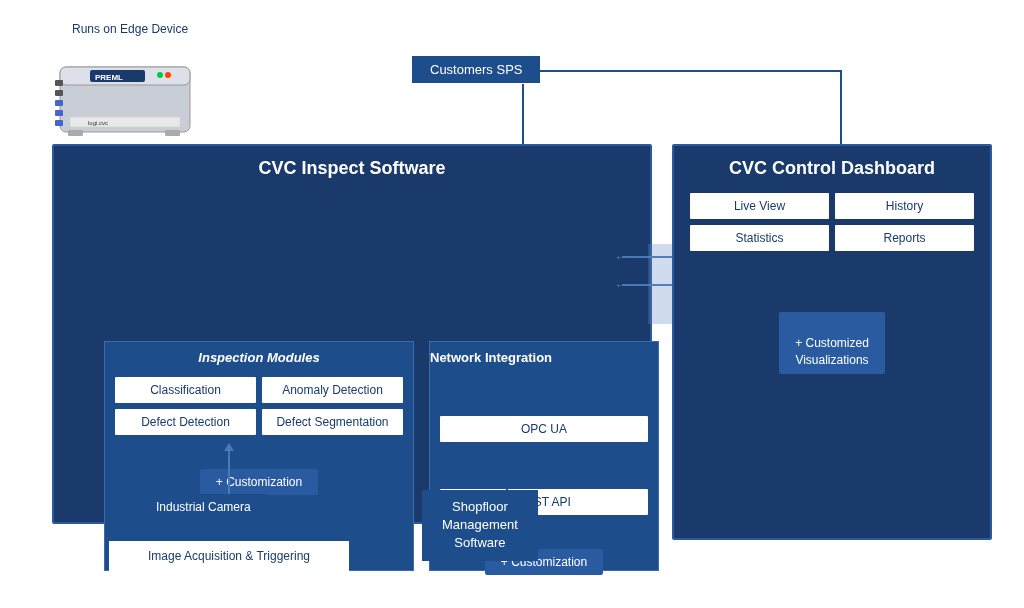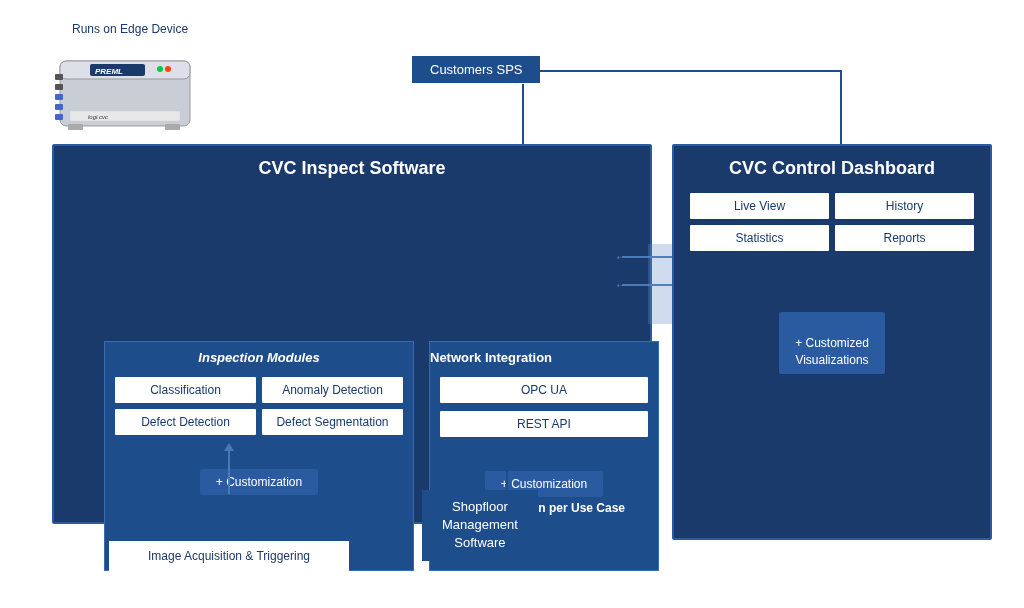--- a/index.html
+++ b/index.html
@@ -150,20 +150,21 @@
       gap: 6px;
       padding: 6px 10px;
     }
     .module-full {
       background: white;
       color: #1a3a6b;
       font-size: 12px;
       text-align: center;
       padding: 6px 8px;
       border-radius: 1px;
+      margin-top: 39px;
     }
 
     
     .customization-btn {
       background: #2a5aa0;
       color: white;
       font-size: 12px;
       text-align: center;
       padding: 6px 16px;
       border-radius: 2px;
@@ -319,23 +320,22 @@
       top: 230px;
       left: 626px;
       width: 30px;
       height: 80px;
       background: rgba(100, 140, 200, 0.3);
     }
 
     
     .device-svg {
       position: absolute;
-      top: 22px;
+      top: 28px;
       left: 28px;
-      font-style: italic;
     }
   </style>
 </head>
 <body>
 
 <div class="diagram-container">
 
   <div class="edge-device-label">Runs on Edge Device</div>
 
   <div class="device-svg">
@@ -417,20 +417,23 @@
     </div>
 
     <div class="image-acquisition-box">
       <span>Image Acquisition &amp; Triggering</span>
     </div>
 
   </div>
 
   <div class="arrow-camera-up"></div>
 
+  <div class="industrial-camera-box">
+    <span>Industrial Camera</span>
+  </div>
 
   <div class="arrow-opcua"></div>
   <div class="arrow-restapi"></div>
 
   <div class="overlap-connector"></div>
 
   <div class="cvc-dashboard-box">
     <div class="cvc-dashboard-title">CVC Control Dashboard</div>
 
     <div class="dashboard-grid">

